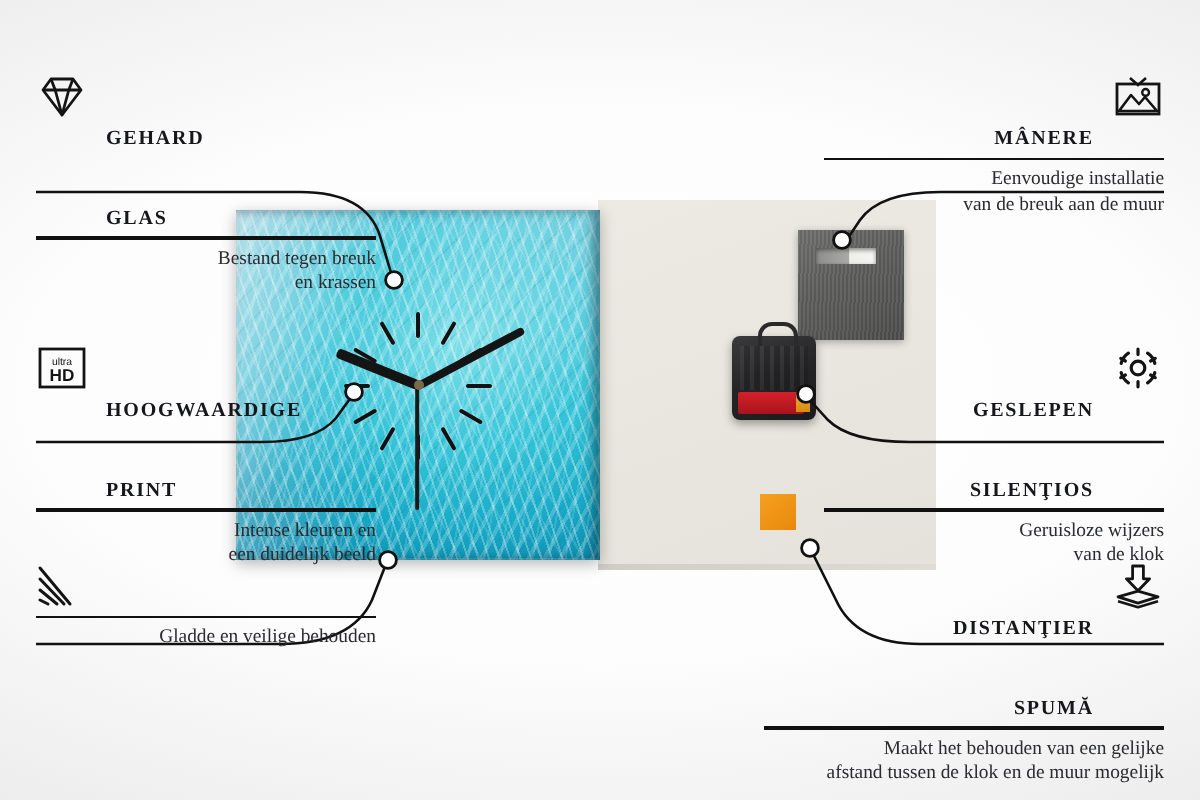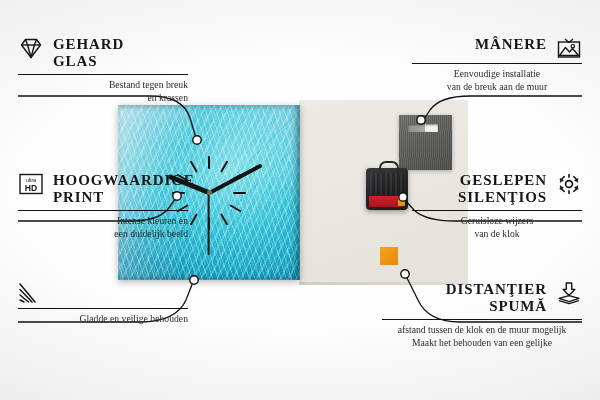--- a/index.html
+++ b/index.html
@@ -104,28 +104,28 @@
   .spacer:after{
     content:"";position:absolute;left:6px;top:4px;width:18px;height:18px;
     background:rgba(90,90,90,.30);z-index:-1;
   }
 
   
   .callout{position:absolute;}
   .co-title{display:flex;align-items:flex-start;gap:9px;}
   .co-title .words{display:flex;flex-direction:column;}
   .co-title .words span{
-    font-size:15px;letter-spacing:.9px;color:#16171a;font-weight:700;line-height:1.16;
+    font-size:10px;letter-spacing:.9px;color:#16171a;font-weight:700;line-height:1.16;margin-top:28px;
   }
   .rule{height:1.4px;background:#111;margin-top:3px;}
   .desc{font-size:9.7px;color:#2b2c30;line-height:1.32;margin-top:4px;text-align:right;}
   .left .co-title{justify-content:flex-start;}
   .right .co-title{justify-content:flex-end;}
   .right .words span{text-align:right;}
-  .right .desc{text-align:center;}
+  .right .desc{text-align:right;}
   .ico{flex:0 0 auto;width:26px;height:24px;}
   .ico svg{display:block;width:100%;height:100%;}
 
   
   #leaders{position:absolute;left:0;top:0;width:600px;height:400px;pointer-events:none;}
 </style>
 </head>
 <body>
 
 <div id="stage">
@@ -330,18 +330,18 @@
       <span class="ico">
         <svg viewBox="0 0 26 24">
           <path d="M10.3,2 h5.4 v6.4 h3.1 L13,14.4 L7.2,8.4 h3.1 Z" fill="none" stroke="#141414" stroke-width="1.4" stroke-linejoin="round"></path>
           <path d="M13,14.6 L23,17.4 L13,20.6 L3,17.4 Z" fill="none" stroke="#141414" stroke-width="1.4" stroke-linejoin="round"></path>
           <path d="M3,19.6 L13,22.6 L23,19.6" fill="none" stroke="#141414" stroke-width="1.3" stroke-linejoin="round"></path>
         </svg>
       </span>
     </div>
     <div class="rule" style="width:200px"></div>
     <div class="desc">
+      <div>Maakt het behouden van een gelijke</div>
       <div>afstand tussen de klok en de muur mogelijk</div>
-      <div>Maakt het behouden van een gelijke</div>
     </div>
   </div>
 
 </div>
 
 </body></html>

